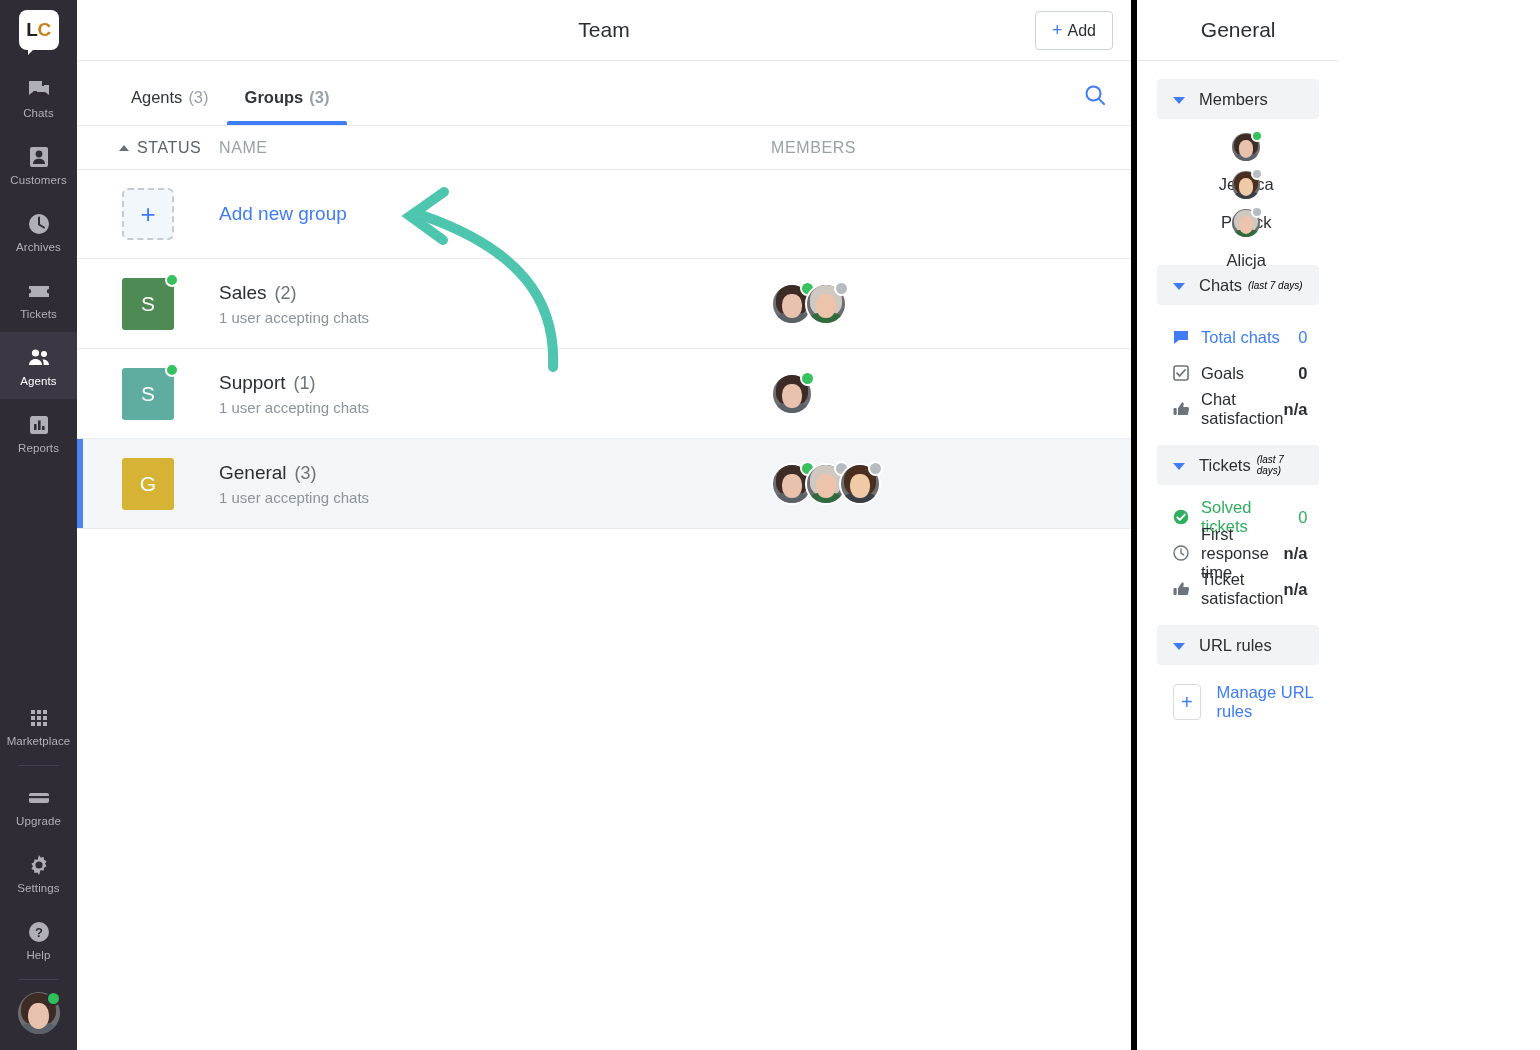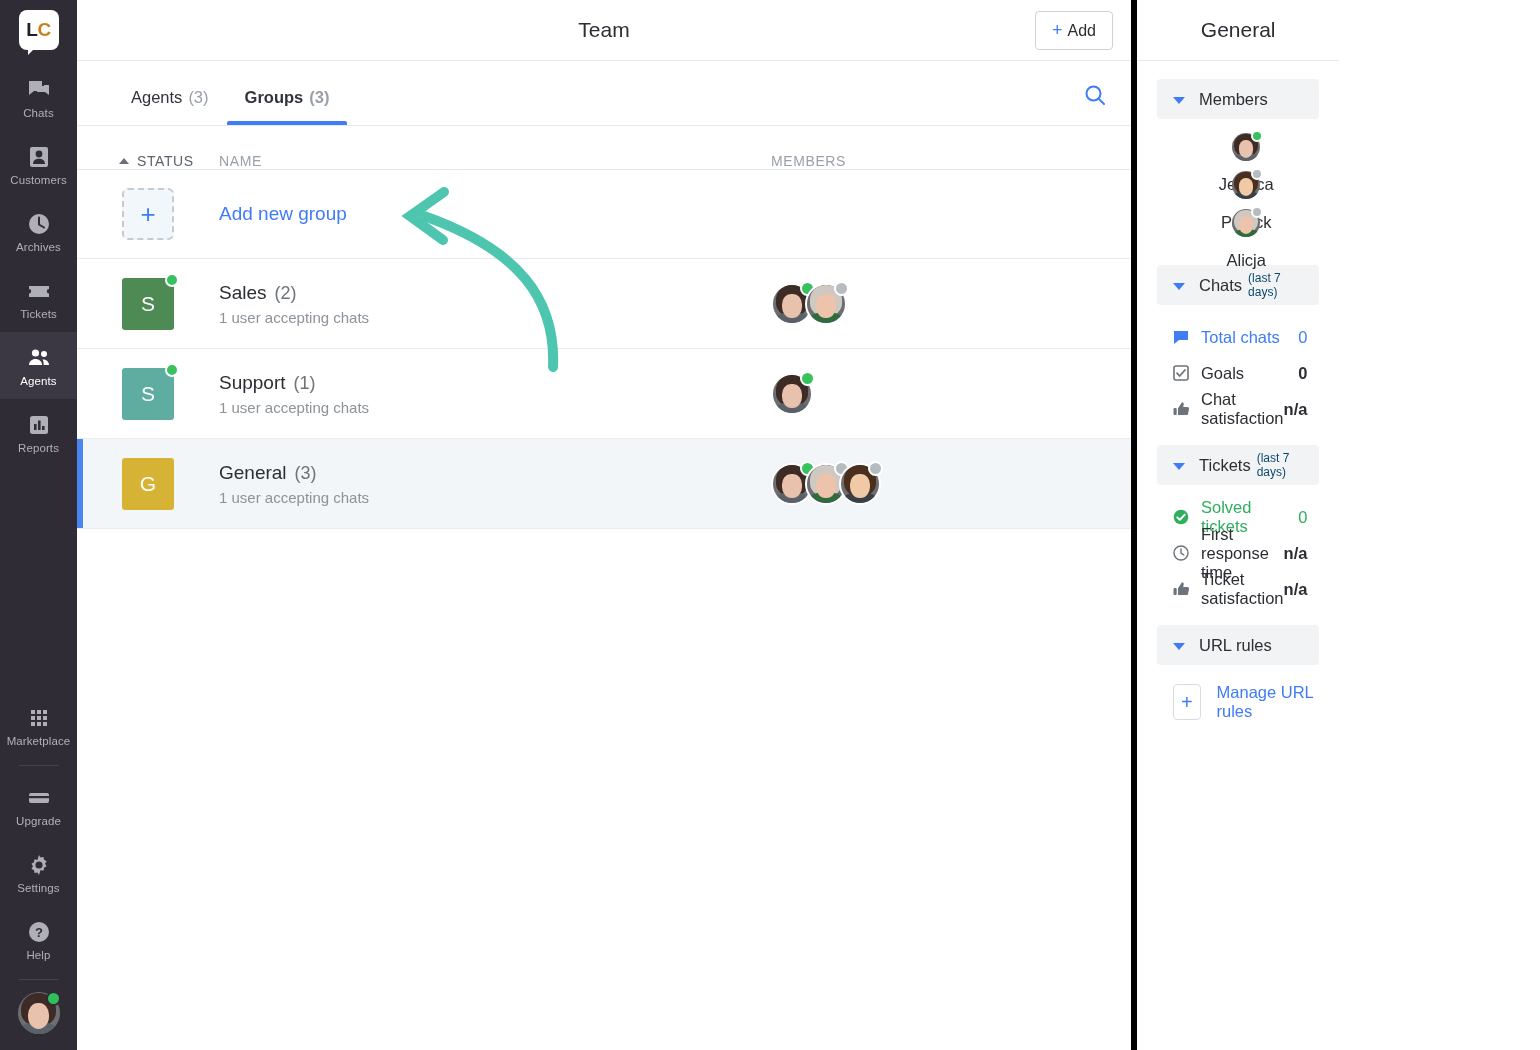--- a/index.html
+++ b/index.html
@@ -93,21 +93,21 @@
     position: relative; display:flex; gap:6px; align-items:baseline;
   }
   .tab:first-child { margin-left: 36px; }
   .tab .count { color: #9aa0a8; }
   .tab.active { font-weight: bold; }
   .tab.active:after {
     content:""; position:absolute; left:0; right:0; bottom:0; height: 4px; background:#3f7cf6; border-radius: 2px 2px 0 0;
   }
   .search-btn { position:absolute; right: 24px; bottom: 14px; cursor:pointer; }
 
-  .colhead { height: 44px; display: flex; align-items: flex-end; border-bottom: 1px solid #e6e9ec; font-size: 14px; letter-spacing: .6px; }
+  .colhead { height: 44px; display: flex; align-items: center; border-bottom: 1px solid #e6e9ec; font-size: 16px; letter-spacing: .6px; }
   .colhead .c-status { width: 142px; padding-left: 42px; color: #5c6269; display:flex; align-items:center; gap:8px;}
   .colhead .c-status .caret-up { width:0;height:0;border-left:5px solid transparent;border-right:5px solid transparent;border-bottom:6px solid #6b7077; }
   .colhead .c-name { flex: 1; color: #9aa0a8; }
   .colhead .c-members { width: 360px; color: #9aa0a8; }
 
   .row { height: 90px; display: flex; align-items: center; border-bottom: 1px solid #e9ecef; position: relative; cursor: pointer; }
   .row.addrow { height: 89px; }
   .row.selected { background: #f2f6f8; }
   .row.selected:before {
     content:""; position:absolute; left:0; top:0; bottom:0; width:6px; background:#4a85f0;
@@ -144,21 +144,21 @@
   .right { flex: 1 1 auto; height: 1050px; background:#fff; }
   .right-head { height: 61px; border-bottom: 1px solid #e6e9ec; display:flex; align-items:center; justify-content:center; }
   .right-head .rtitle { font-size: 21px; color:#2b2e33; }
   .right-body { padding: 18px 20px 0 20px; }
   .sec-head {
     height: 40px; background: #f2f3f5; border-radius: 4px; display:flex; align-items:center; gap: 14px;
     padding: 0 16px; margin-bottom: 8px; cursor: pointer;
   }
   .sec-head .chev { width: 0; height: 0; border-left:6px solid transparent; border-right:6px solid transparent; border-top: 7px solid #3f7cf6; margin-top:3px;}
   .sec-head .sh-title { font-size: 16.5px; color: #2b2e33; }
-  .sec-head .sh-sub { font-size: 12px; color: #0c4a6e; margin-left: -8px; }
+  .sec-head .sh-sub { font-size: 10px; color: #000000; margin-left: -8px; font-style: italic; }
   .sec-body { padding: 6px 0 18px 0; }
 
   .member { display:flex; align-items:center; gap: 14px; height: 38px; padding-left: 16px; cursor:pointer;flex-direction:column;}
   .member .mav { width: 28px; height: 28px; position: relative; }
   .member .mav .ring { width:28px;height:28px;border-radius:50%;overflow:hidden; }
   .member .mav .pdot { position:absolute; right:-3px; top:-3px; width:12px;height:12px;border-radius:50%;border:2px solid #fff;}
   .member .mname { font-size: 16.5px; color:#2b2e33; }
 
   .stat { display:flex; align-items:center; height: 36px; padding-left: 16px; }
   .stat .sicon { width: 22px; display:flex; align-items:center; justify-content:flex-start; }

